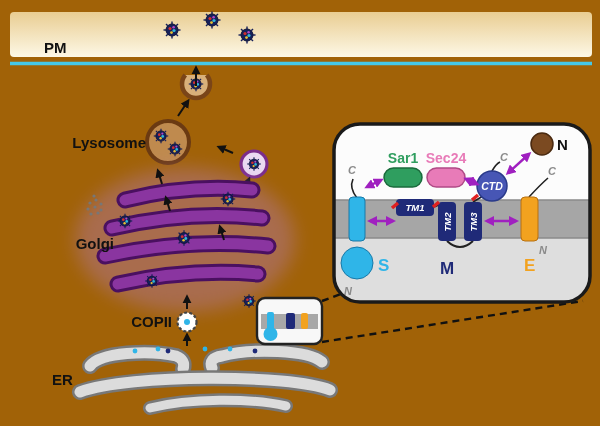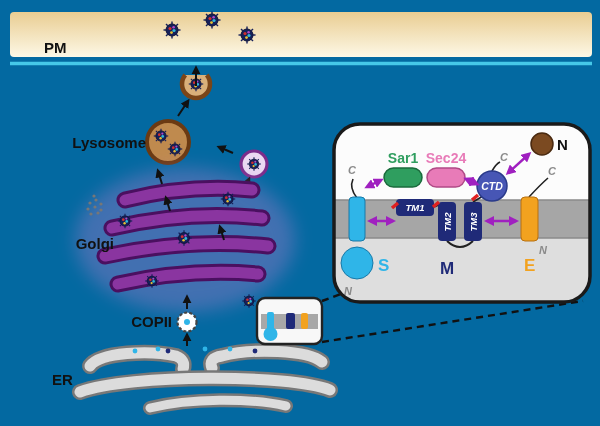--- a/index.html
+++ b/index.html
@@ -1,16 +1,16 @@
 <!DOCTYPE html>
 <html><head>
 <meta charset="utf-8">
 <style>
   html,body{margin:0;padding:0;background:#ffffff;font-family:"Liberation Sans",sans-serif;}
-  .fig{position:relative;width:600px;height:426px;background:#0369a1;overflow:hidden;}
+  .fig{position:relative;width:600px;height:426px;background:#a16207;overflow:hidden;}
   svg{display:block;}
   text{font-family:"Liberation Sans",sans-serif;}
   .lbl{font-weight:bold;font-size:15px;fill:#111;}
   .tmtxt{font-size:9.5px;font-weight:bold;font-style:italic;fill:#ffffff;}
   .term{font-size:11px;font-style:italic;font-weight:bold;fill:#8a8a8a;}
   .plabel{font-weight:bold;font-size:14px;}
   .biglabel{font-weight:bold;font-size:17px;}
 </style>
 </head>
 <body>

